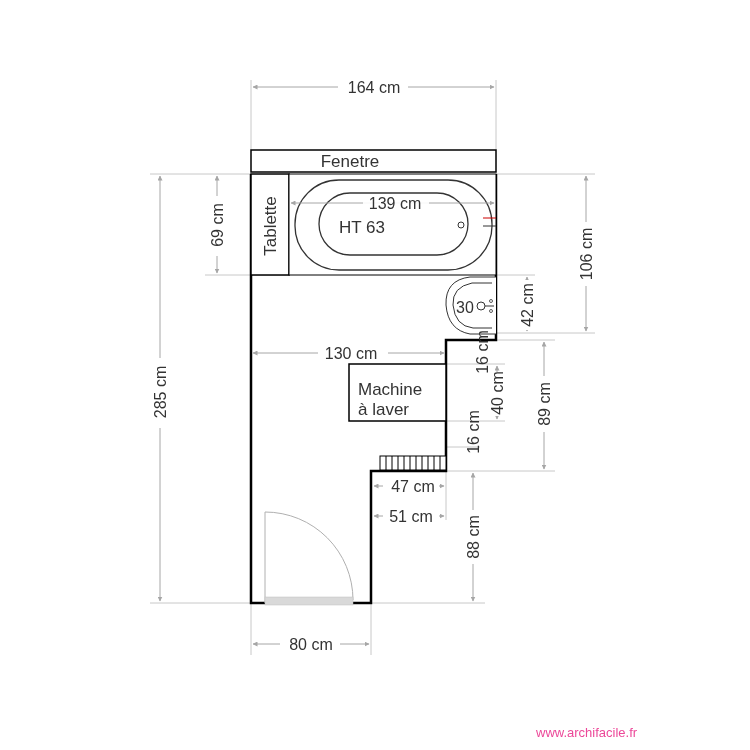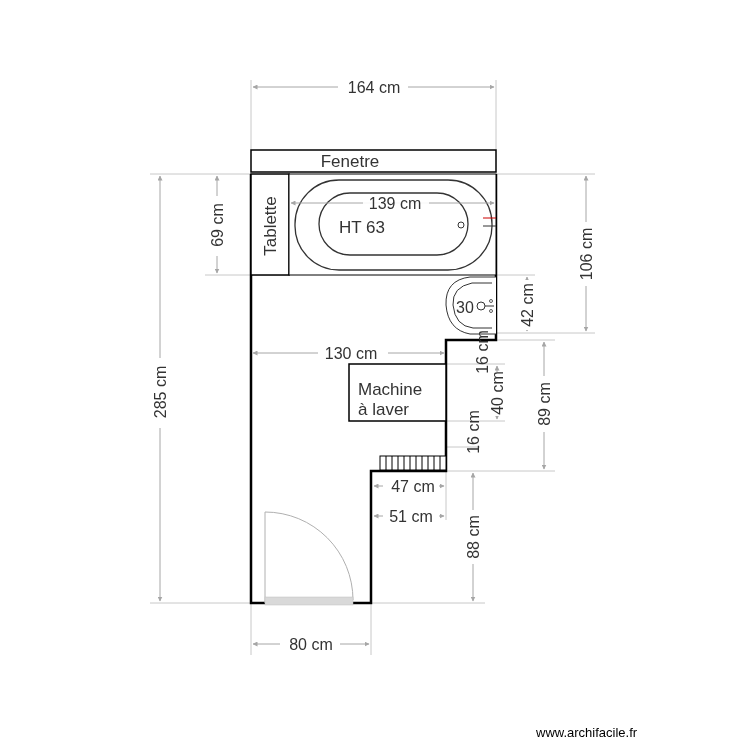--- a/index.html
+++ b/index.html
@@ -1,21 +1,21 @@
 <!DOCTYPE html>
 <html><head>
 <meta charset="utf-8">
 <style>
   html, body { margin:0; padding:0; background:#ffffff; }
   body { width:750px; height:750px; position:relative; overflow:hidden;
          font-family:"Liberation Sans", sans-serif; }
   svg { position:absolute; left:0; top:0; }
   .lbl { font-family:"Liberation Sans", sans-serif; fill:#333333; }
   .watermark { position:absolute; left:536px; top:725px; font-size:13px;
-               color:#000000; font-family:"Liberation Sans", sans-serif; }
+               color:#ec4899; font-family:"Liberation Sans", sans-serif; }
 </style>
 </head>
 <body>
 
 <svg width="750" height="750" viewBox="0 0 750 750">
   <defs>
     <marker id="arr" viewBox="0 0 10 10" refX="9" refY="5" markerWidth="5" markerHeight="5" orient="auto-start-reverse">
       <path d="M0,0 L10,5 L0,10 z" fill="#a6a6a6"></path>
     </marker>
   </defs>

